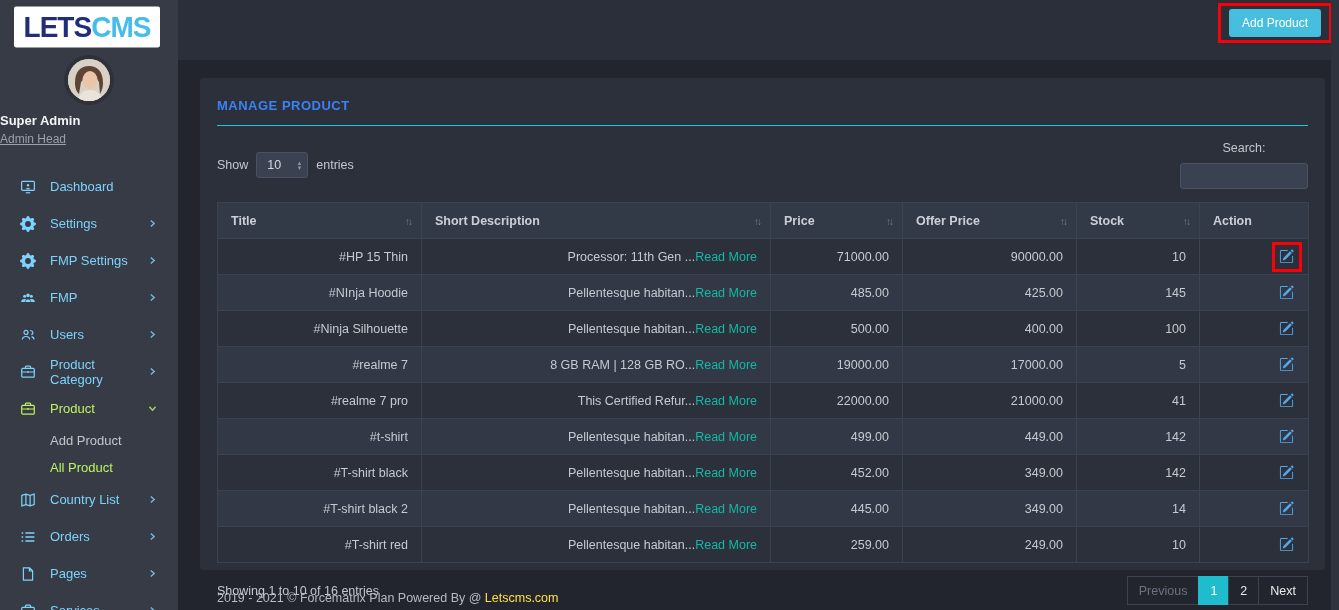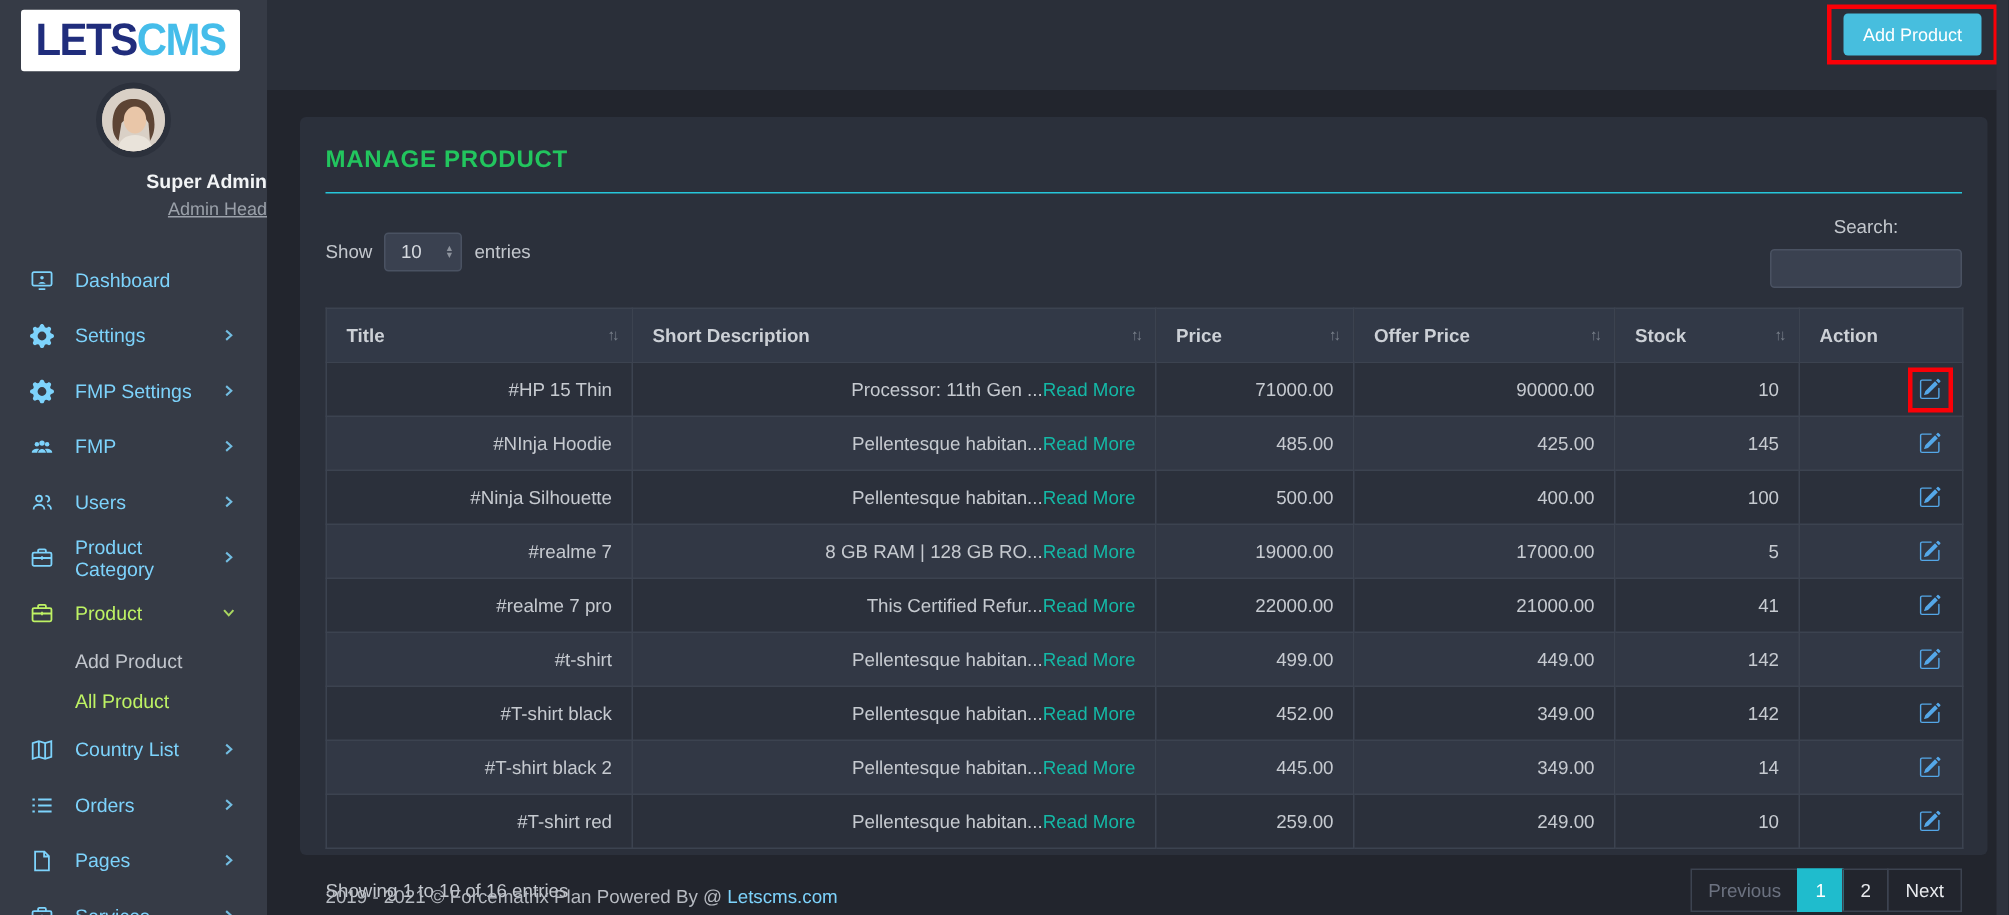--- a/index.html
+++ b/index.html
@@ -17,21 +17,21 @@
     background: #363b46; z-index: 2;
   }
   .logo {
     margin: 8px auto 0 14px; width:146px; height:38px; background:#ffffff;
     border-radius: 2px; display:flex; align-items:center; justify-content:center;
     font-weight: bold; font-size: 28px; letter-spacing: -1px;
     transform: scaleY(1.08);
   }
   .logo .lets { color:#202d7c; }
   .logo .cms  { color:#45bdea; }
-  .profile { text-align:right; margin-top: 9px; }
+  .profile { text-align:left; margin-top: 9px; }
   .avatar-ring {
     width: 50px; height: 50px; margin: 0 auto; border-radius: 50%;
     background: #2c313c; display:flex; align-items:center; justify-content:center;
   }
   .avatar { width: 42px; height: 42px; border-radius: 50%; overflow:hidden; background:#cfc5ba; }
   .profile-name { margin-top: 8px; font-size: 13px; font-weight: bold; color:#f2f4f6; }
   .profile-role { margin-top: 4px; font-size: 12px; color: #9aa0a9; text-decoration: underline; }
   .nav { margin-top: 22px; }
   .nav-item {
     display:flex; align-items:center; height:37px; padding-left:20px;
@@ -58,21 +58,21 @@
     border:none; border-radius:3px; font-size:12px; cursor:pointer;
     font-family: inherit;
   }
   
   .content { position:absolute; left:178px; top:60px; right:0; bottom:0; }
   .card {
     position:absolute; left:22px; top:18px; width:1125px; height:492px;
     background:#2b303b; border-radius:4px; padding:20px 17px 0 17px;
   }
   .card-title {
-    color:#22c55e; font-size:16px; font-weight:bold; letter-spacing:.5px;
+    color:#3b82f6; font-size:13px; font-weight:bold; letter-spacing:.5px;
     padding-bottom:12px; border-bottom:1px solid #26c6da;
   }
   .controls { display:flex; justify-content:space-between; align-items:center; margin:15px 0 13px 0; font-size:12.5px; color:#c3c7cd; }
   .length { display:flex; align-items:center; gap:8px; }
   .select-box {
     width:52px; height:26px; background:#3a4150; border:1px solid #4a5262; border-radius:3px;
     display:flex; align-items:center; justify-content:space-between; padding:0 6px 0 10px;
     color:#d4d8de; cursor:pointer;
   }
   .select-arrows { display:flex; flex-direction:column; font-size:7px; line-height:5px; color:#8d939d; }
@@ -102,21 +102,21 @@
   .pagination { display:flex; }
   .page-btn {
     min-width:29px; height:29px; padding:0 11px; margin-left:-1px;
     background:transparent; border:1px solid #3c4350; color:#e8eaed;
     font-size:12.5px; cursor:pointer; font-family:inherit;
   }
   .page-btn.disabled { color:#6c7280; }
   .page-btn.active { background:#1fbccd; border-color:#1fbccd; color:#ffffff; }
   
   .page-footer { position:absolute; left:39px; bottom:5px; font-size:12.5px; color:#b6bac1; }
-  .page-footer a { color:#7dd3fc; text-decoration:none;margin-top:13px; }
+  .page-footer a { color:#fde047; text-decoration:none;margin-top:13px; }
   
   .scrollbar-track { position:absolute; right:0; top:0; width:8px; height:610px; background:#2e333e; z-index:1; }
 </style>
 </head>
 <body>
 
 <div class="sidebar">
   <div class="logo">
     <span class="lets">LETS</span>
       <span class="cms">CMS</span>

